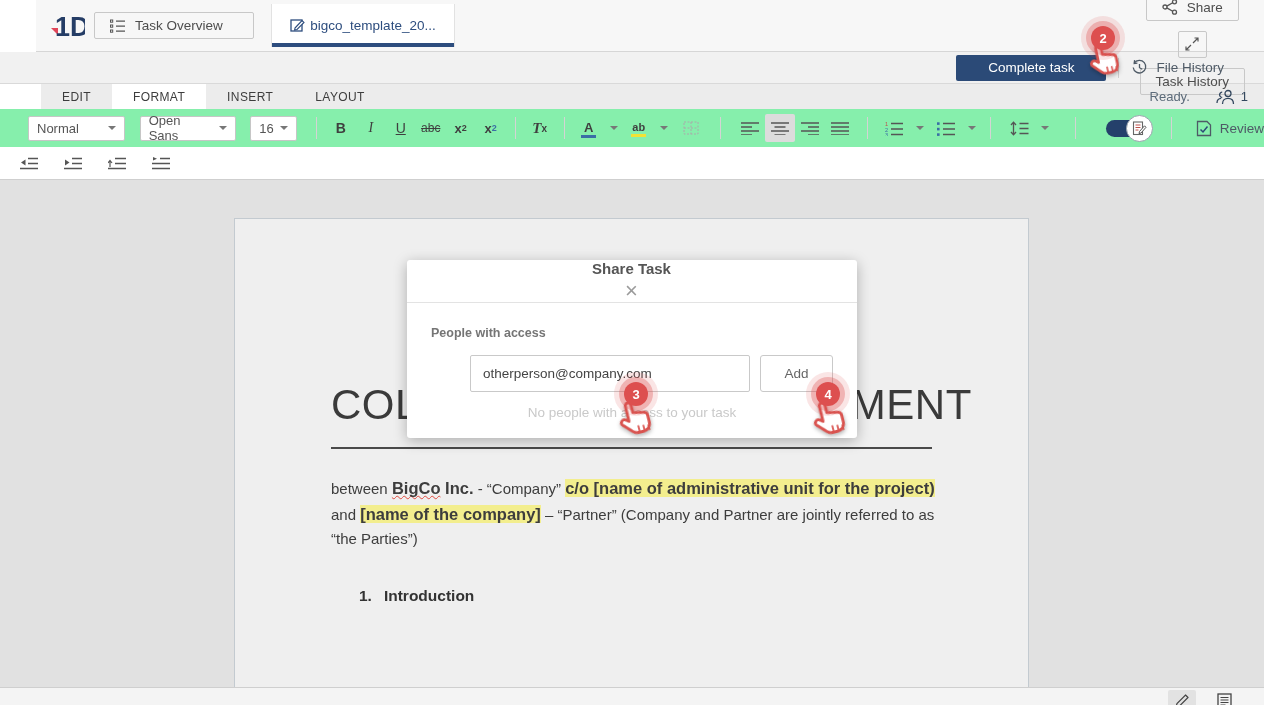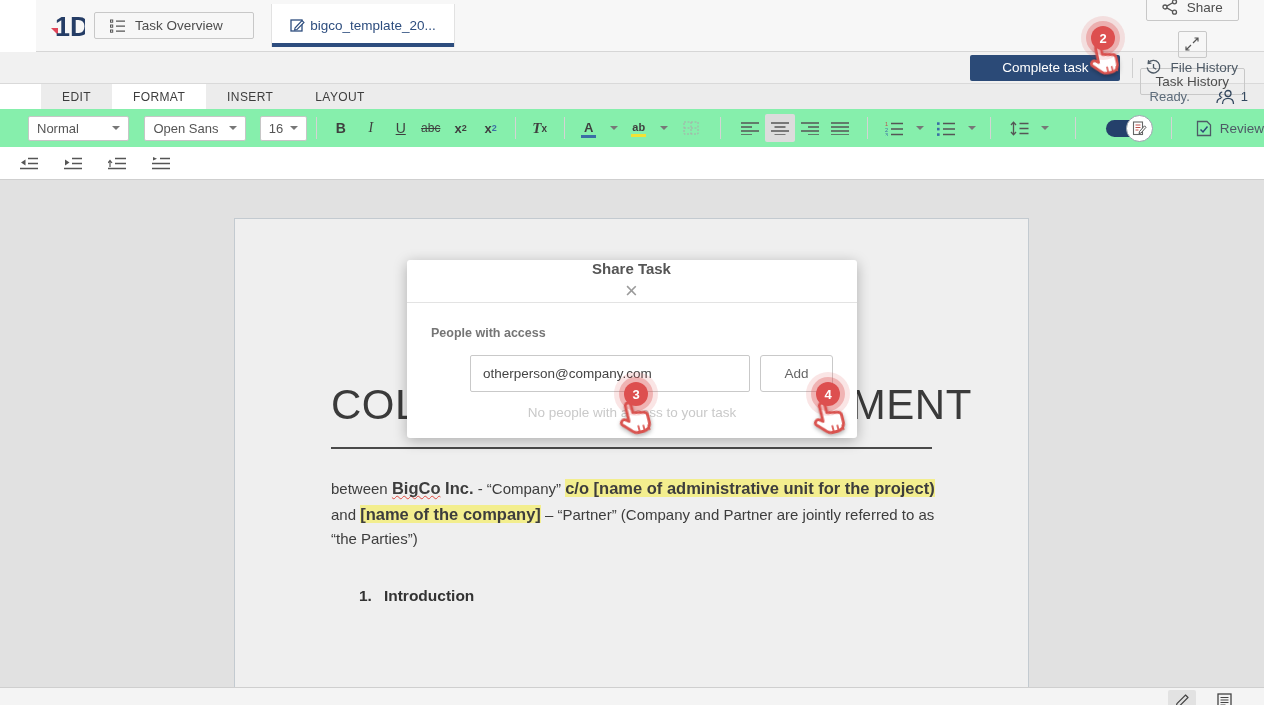--- a/index.html
+++ b/index.html
@@ -17,21 +17,21 @@
   .doc-tab { position:relative; height:43px; margin-left:17px; width:184px;
              background:#fff; border-left:1px solid #e2e2e2; border-right:1px solid #e2e2e2;
              display:flex; align-items:center; justify-content:center; gap:5px;
              color:#2d4d7e; font-size:13.5px; }
   .doc-tab::after { content:""; position:absolute; left:0; right:0; bottom:0; height:4px; background:#2d4d7e; }
   .topbar-right { margin-left:auto; display:flex; align-items:center; gap:10px; padding-right:14px;flex-direction:column; }
   .icon-btn-sq { width:29px; height:27px; padding:0; justify-content:center; }
 
   
   .actionbar { height:32px; background:#f1f1f1; border-bottom:1px solid #d9d9d9;
-               display:flex; align-items:center; justify-content:flex-end; gap:12px; }
+               display:flex; align-items:center; justify-content:flex-end; padding-right:14px; gap:12px; }
   .complete-btn { height:26px; padding:0 32px; background:#2b4a77; color:#fff; border:none;
                   border-radius:2px; font-size:13.5px; cursor:pointer; }
   .v-div { width:1px; height:20px; background:#cfcfcf; }
   .file-history { display:flex; align-items:center; gap:8px; font-size:13.5px; color:#4e5a66; cursor:pointer; padding-right:26px; }
 
   
   .menubar { height:25px; background:#ececec; display:flex; align-items:stretch; font-size:12px;margin-left:41px; }
   .menu-tab { display:flex; align-items:center; padding:0 21px; letter-spacing:.4px; color:#3d3d3d; cursor:pointer; }
   .menu-tab.active { background:#fff; }
   .menubar-right { margin-left:auto; display:flex; align-items:center; gap:26px; padding-right:16px; }
@@ -39,21 +39,21 @@
   .usercount { display:flex; align-items:center; gap:5px; color:#33475e; font-size:13px; }
 
   
   .toolbar1 { height:38px; background:#86efac; display:flex; align-items:center; padding-left:28px; }
   .toolbar2 { height:33px; background:#fff; border-bottom:1px solid #cfcfcf;
               display:flex; align-items:center; gap:14px; padding-left:14px; }
   .select { display:flex; align-items:center; justify-content:space-between; border:1px solid #c6c6c6;
             border-radius:2px; height:25px; padding:0 8px; font-size:13px; color:#555; cursor:pointer; background:#fff; }
   .sel-style { width:122px; margin-right:15px; }
   .sel-font  { width:122px; margin-right:14px; }
-  .sel-size  { width:54px;  }
+  .sel-size  { width:54px;  margin-right:10px; }
   .caret { width:0; height:0; border-left:4px solid transparent; border-right:4px solid transparent;
            border-top:4px solid #777; margin-left:6px; flex:none; }
   .tsep { width:1px; height:22px; background:#d4d4d4; margin:0 9px; flex:none; }
   .tbtn { min-width:30px; height:28px; display:flex; align-items:center; justify-content:center;
           font-size:14px; color:#3f3f3f; cursor:pointer; border-radius:2px; flex:none; }
   .tbtn.active { background:#dcdcdc; }
   .b { font-weight:700; } .i { font-style:italic; font-family:"Liberation Serif", serif; }
   .u { text-decoration:underline; } .strike span { text-decoration:line-through; font-size:12px; }
   .supsub { font-size:13px; font-weight:700; }
   .supsub sup,.supsub sub { font-size:9px; }

